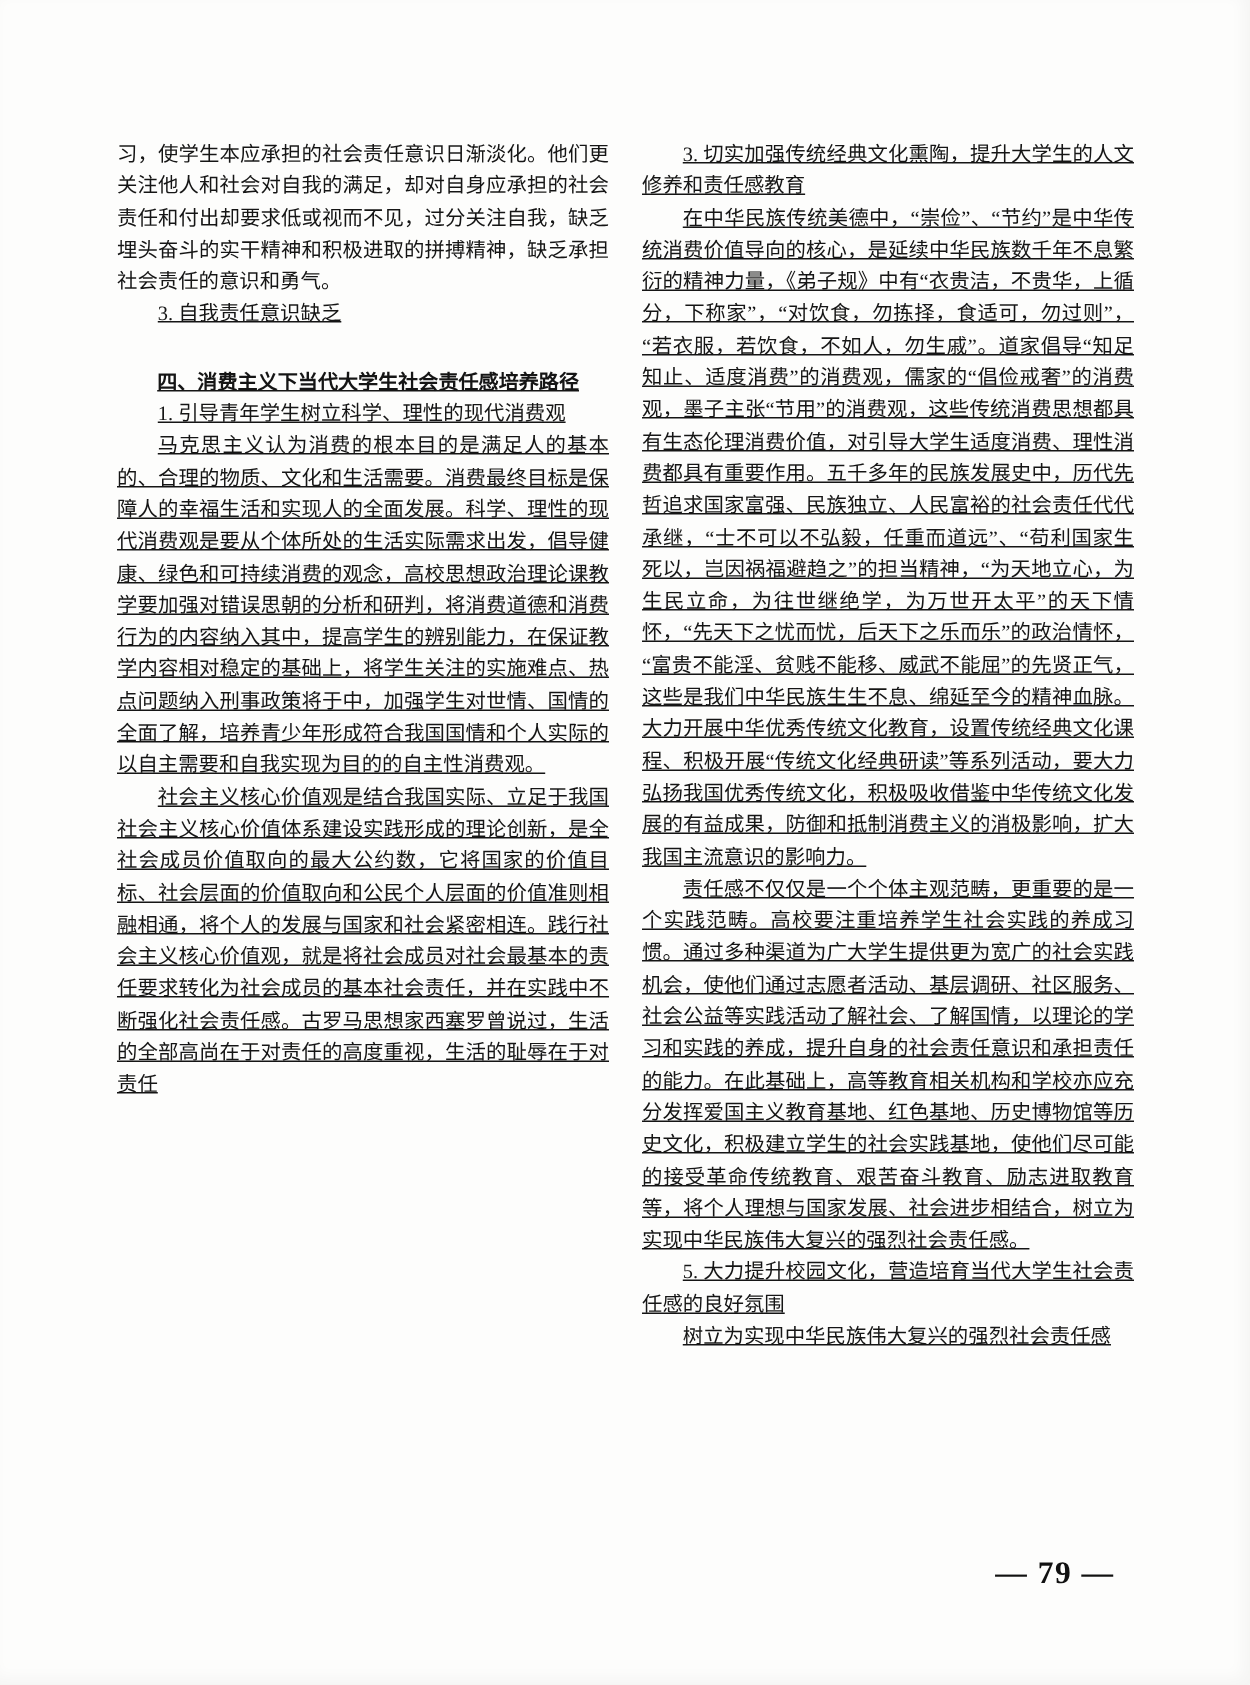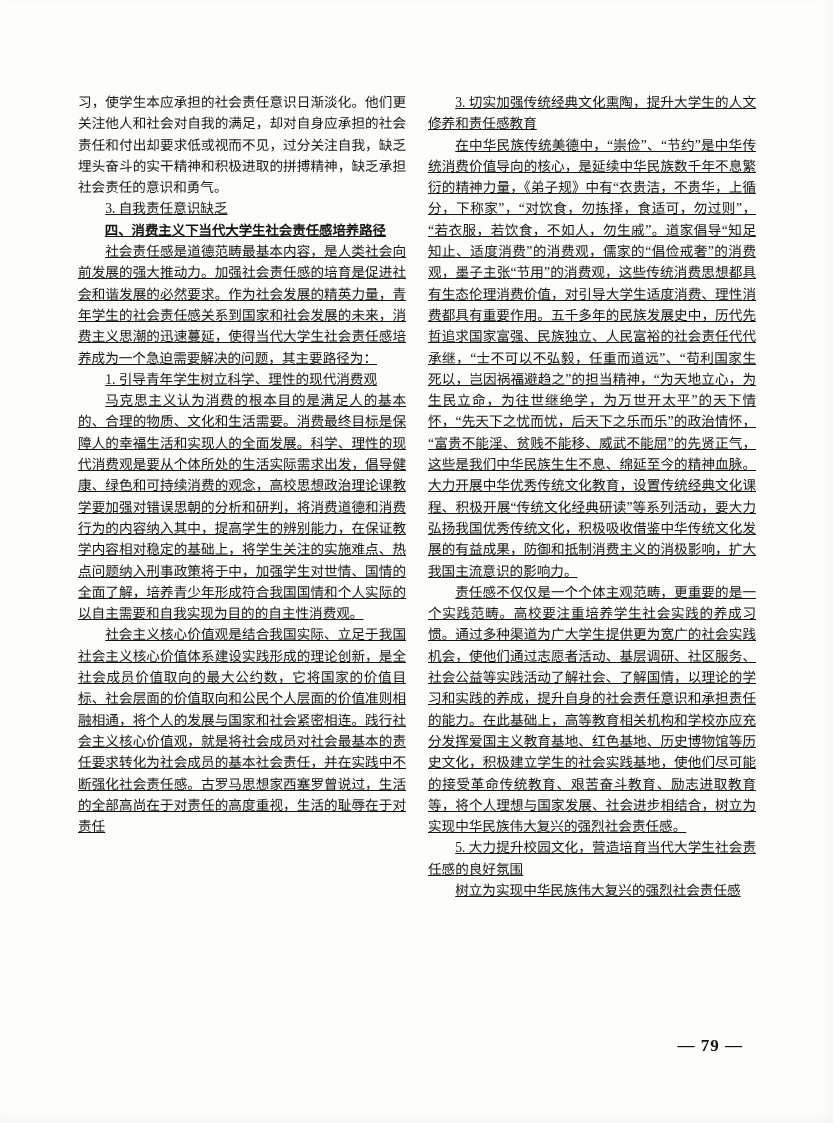--- a/index.html
+++ b/index.html
@@ -33,42 +33,42 @@
     text-align: justify;
     text-justify: inter-ideograph;
     color: #151515;
     word-break: break-all;
   }
   .block.indent { text-indent: 2em; text-decoration: underline; }
   .block.heading-section {
     font-weight: bold;
     font-family: "Liberation Sans", "DejaVu Sans", sans-serif;
     font-size: 13.4px;
+    margin-top: 24px;
   }
   .page-number {
     position: absolute;
     top: 1036px;
     right: 90px;
-    font-size: 17px;
+    font-size: 21px;
     font-weight: bold;
     letter-spacing: 1px;
     color: #111;
     font-family: "Liberation Serif", "DejaVu Serif", serif;
   }
 </style>
 </head>
 <body>
 
 <div class="page">
   <div class="columns">
     <div class="col" id="col-left">
         <p class="block body">习，使学生本应承担的社会责任意识日渐淡化。他们更关注他人和社会对自我的满足，却对自身应承担的社会责任和付出却要求低或视而不见，过分关注自我，缺乏埋头奋斗的实干精神和积极进取的拼搏精神，缺乏承担社会责任的意识和勇气。</p>
         <p class="block heading-numbered indent">3. 自我责任意识缺乏</p>
         <p class="block heading-section indent">四、消费主义下当代大学生社会责任感培养路径</p>
-        <p class="block body indent">社会责任感是道德范畴最基本内容，是人类社会向前发展的强大推动力。加强社会责任感的培育是促进社会和谐发展的必然要求。作为社会发展的精英力量，青年学生的社会责任感关系到国家和社会发展的未来，消费主义思潮的迅速蔓延，使得当代大学生社会责任感培养成为一个急迫需要解决的问题，其主要路径为：</p>
         <p class="block heading-numbered indent">1. 引导青年学生树立科学、理性的现代消费观</p>
         <p class="block body indent">马克思主义认为消费的根本目的是满足人的基本的、合理的物质、文化和生活需要。消费最终目标是保障人的幸福生活和实现人的全面发展。科学、理性的现代消费观是要从个体所处的生活实际需求出发，倡导健康、绿色和可持续消费的观念，高校思想政治理论课教学要加强对错误思朝的分析和研判，将消费道德和消费行为的内容纳入其中，提高学生的辨别能力，在保证教学内容相对稳定的基础上，将学生关注的实施难点、热点问题纳入刑事政策将于中，加强学生对世情、国情的全面了解，培养青少年形成符合我国国情和个人实际的以自主需要和自我实现为目的的自主性消费观。</p>
         <p class="block body indent">社会主义核心价值观是结合我国实际、立足于我国社会主义核心价值体系建设实践形成的理论创新，是全社会成员价值取向的最大公约数，它将国家的价值目标、社会层面的价值取向和公民个人层面的价值准则相融相通，将个人的发展与国家和社会紧密相连。践行社会主义核心价值观，就是将社会成员对社会最基本的责任要求转化为社会成员的基本社会责任，并在实践中不断强化社会责任感。古罗马思想家西塞罗曾说过，生活的全部高尚在于对责任的高度重视，生活的耻辱在于对责任</p>
       </div>
     <div class="col" id="col-right">
         <p class="block heading-numbered indent">3. 切实加强传统经典文化熏陶，提升大学生的人文修养和责任感教育</p>
         <p class="block body indent">在中华民族传统美德中，“崇俭”、“节约”是中华传统消费价值导向的核心，是延续中华民族数千年不息繁衍的精神力量，《弟子规》中有“衣贵洁，不贵华，上循分，下称家”，“对饮食，勿拣择，食适可，勿过则”，“若衣服，若饮食，不如人，勿生戚”。道家倡导“知足知止、适度消费”的消费观，儒家的“倡俭戒奢”的消费观，墨子主张“节用”的消费观，这些传统消费思想都具有生态伦理消费价值，对引导大学生适度消费、理性消费都具有重要作用。五千多年的民族发展史中，历代先哲追求国家富强、民族独立、人民富裕的社会责任代代承继，“士不可以不弘毅，任重而道远”、“苟利国家生死以，岂因祸福避趋之”的担当精神，“为天地立心，为生民立命，为往世继绝学，为万世开太平”的天下情怀，“先天下之忧而忧，后天下之乐而乐”的政治情怀，“富贵不能淫、贫贱不能移、威武不能屈”的先贤正气，这些是我们中华民族生生不息、绵延至今的精神血脉。大力开展中华优秀传统文化教育，设置传统经典文化课程、积极开展“传统文化经典研读”等系列活动，要大力弘扬我国优秀传统文化，积极吸收借鉴中华传统文化发展的有益成果，防御和抵制消费主义的消极影响，扩大我国主流意识的影响力。</p>
         <p class="block body indent">责任感不仅仅是一个个体主观范畴，更重要的是一个实践范畴。高校要注重培养学生社会实践的养成习惯。通过多种渠道为广大学生提供更为宽广的社会实践机会，使他们通过志愿者活动、基层调研、社区服务、社会公益等实践活动了解社会、了解国情，以理论的学习和实践的养成，提升自身的社会责任意识和承担责任的能力。在此基础上，高等教育相关机构和学校亦应充分发挥爱国主义教育基地、红色基地、历史博物馆等历史文化，积极建立学生的社会实践基地，使他们尽可能的接受革命传统教育、艰苦奋斗教育、励志进取教育等，将个人理想与国家发展、社会进步相结合，树立为实现中华民族伟大复兴的强烈社会责任感。</p>
         <p class="block heading-numbered indent">5. 大力提升校园文化，营造培育当代大学生社会责任感的良好氛围</p>
         <p class="block body indent">树立为实现中华民族伟大复兴的强烈社会责任感</p>

